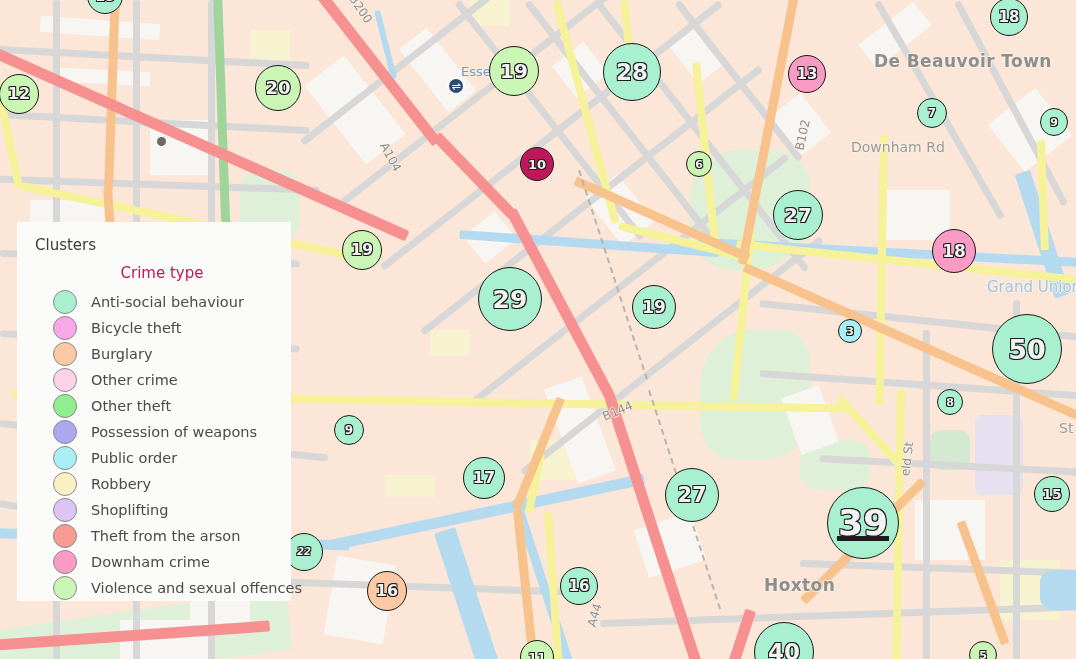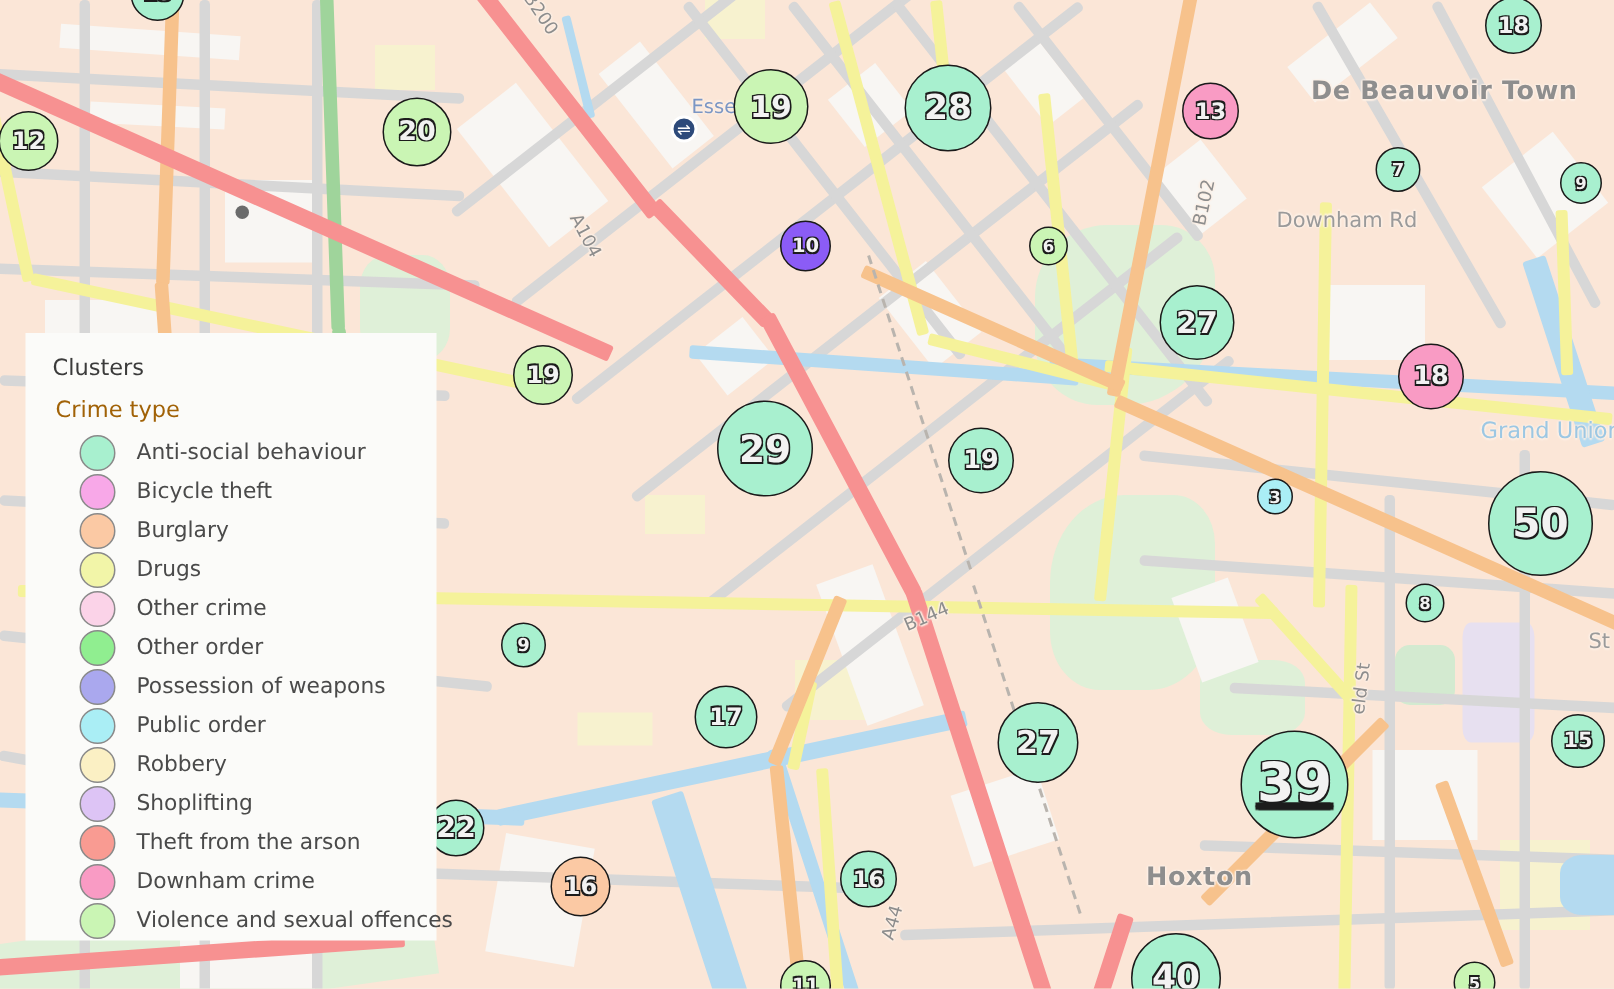--- a/index.html
+++ b/index.html
@@ -61,21 +61,21 @@
 
   
   #legend{
     position:absolute;left:17px;top:222px;width:274px;
     background:#fbfbf9;
     padding:10px 0 0 0;
     box-sizing:border-box;
     box-shadow:0 0 0 0 rgba(0,0,0,0);
   }
   #legend .title{font-size:15px;color:#3b3b3b;padding:4px 0 10px 18px;}
-  #legend .subtitle{font-size:15px;color:#a16207;padding:0 4px 7px 20px;}
+  #legend .subtitle{font-size:15px;color:#be185d;padding:0 4px 7px 20px;text-align:center;}
   .legend-row{display:flex;align-items:center;height:26px;padding-left:36px;}
   .legend-swatch{width:24px;height:24px;border-radius:50%;border:1px solid #8a8a8a;
                  box-sizing:border-box;flex:0 0 auto;}
   .legend-label{font-size:14.5px;color:#4a4a4a;margin-left:14px;white-space:nowrap;}
 </style>
 </head>
 <body>
 
 <div id="app">
 
@@ -251,21 +251,21 @@
         </div>
         <div class="cluster" style="left: 788px; top: 55px; width: 38px; height: 38px; background: rgb(249, 155, 196);">
           <span class="num" style="font-size: 15px;">13</span>
         </div>
         <div class="cluster" style="left: 917px; top: 98px; width: 30px; height: 30px; background: rgb(168, 240, 207);">
           <span class="num" style="font-size: 12px;">7</span>
         </div>
         <div class="cluster" style="left: 1040px; top: 108px; width: 28px; height: 28px; background: rgb(168, 240, 207);">
           <span class="num" style="font-size: 11px;">9</span>
         </div>
-        <div class="cluster" style="left: 520px; top: 147px; width: 34px; height: 34px; background: #8b5cf6;">
+        <div class="cluster" style="left: 520px; top: 147px; width: 34px; height: 34px; background: #be185d;">
           <span class="num" style="font-size: 13px;">10</span>
         </div>
         <div class="cluster" style="left: 686px; top: 151px; width: 26px; height: 26px; background: rgb(202, 245, 180);">
           <span class="num" style="font-size: 11px;">6</span>
         </div>
         <div class="cluster" style="left: 773px; top: 190px; width: 50px; height: 50px; background: rgb(168, 240, 207);">
           <span class="num" style="font-size: 20px;">27</span>
         </div>
         <div class="cluster" style="left: 342px; top: 230px; width: 40px; height: 40px; background: rgb(202, 245, 180);">
           <span class="num" style="font-size: 16px;">19</span>
@@ -297,21 +297,21 @@
         <div class="cluster" style="left: 665px; top: 468px; width: 54px; height: 54px; background: rgb(168, 240, 207);">
           <span class="num" style="font-size: 21px;">27</span>
         </div>
         <div class="cluster" style="left: 1034px; top: 476px; width: 36px; height: 36px; background: rgb(168, 240, 207);">
           <span class="num" style="font-size: 14px;">15</span>
         </div>
         <div class="cluster" style="left: 827px; top: 487px; width: 72px; height: 72px; background: rgb(168, 240, 207);">
           <span class="num" style="font-size: 36px; text-decoration: underline;">39</span>
         </div>
         <div class="cluster" style="left: 285px; top: 533px; width: 38px; height: 38px; background: rgb(168, 240, 207);">
-          <span class="num" style="font-size: 19px;">22</span>
+          <span class="num" style="font-size: 10px; font-style: italic;">22</span>
         </div>
         <div class="cluster" style="left: 367px; top: 571px; width: 40px; height: 40px; background: rgb(251, 201, 164);">
           <span class="num" style="font-size: 16px;">16</span>
         </div>
         <div class="cluster" style="left: 560px; top: 567px; width: 38px; height: 38px; background: rgb(168, 240, 207);">
           <span class="num" style="font-size: 15px;">16</span>
         </div>
         <div class="cluster" style="left: 520px; top: 640px; width: 34px; height: 34px; background: rgb(202, 245, 180);">
           <span class="num" style="font-size: 13px;">11</span>
         </div>
@@ -334,30 +334,26 @@
         </div>
         <div class="legend-row">
           <div class="legend-swatch" style="background: rgb(248, 168, 232);"></div>
           <div class="legend-label">Bicycle theft</div>
         </div>
         <div class="legend-row">
           <div class="legend-swatch" style="background: rgb(251, 201, 164);"></div>
           <div class="legend-label">Burglary</div>
         </div>
         <div class="legend-row">
-          <div class="legend-swatch" style="background: rgb(242, 245, 168);"></div>
-          <div class="legend-label">Drugs</div>
-        </div>
-        <div class="legend-row">
           <div class="legend-swatch" style="background: rgb(251, 211, 232);"></div>
           <div class="legend-label">Other crime</div>
         </div>
         <div class="legend-row">
           <div class="legend-swatch" style="background: rgb(144, 238, 144);"></div>
-          <div class="legend-label">Other order</div>
+          <div class="legend-label">Other theft</div>
         </div>
         <div class="legend-row">
           <div class="legend-swatch" style="background: rgb(170, 168, 238);"></div>
           <div class="legend-label">Possession of weapons</div>
         </div>
         <div class="legend-row">
           <div class="legend-swatch" style="background: rgb(170, 238, 245);"></div>
           <div class="legend-label">Public order</div>
         </div>
         <div class="legend-row">

